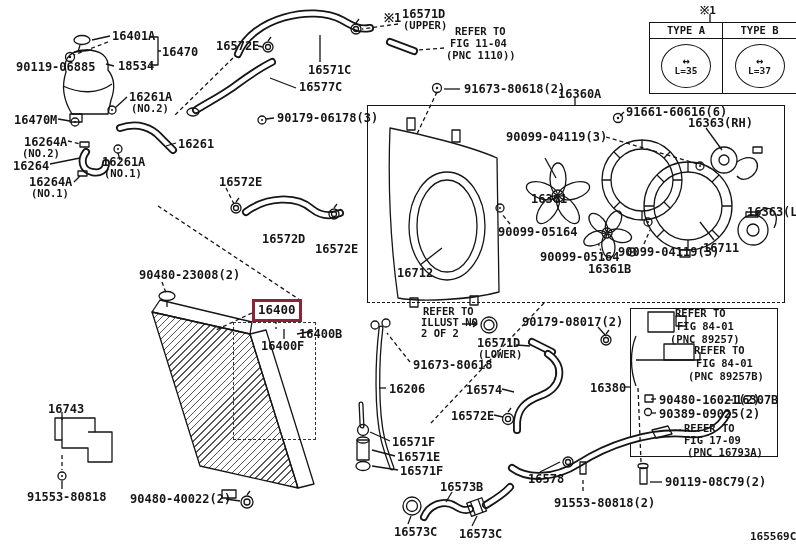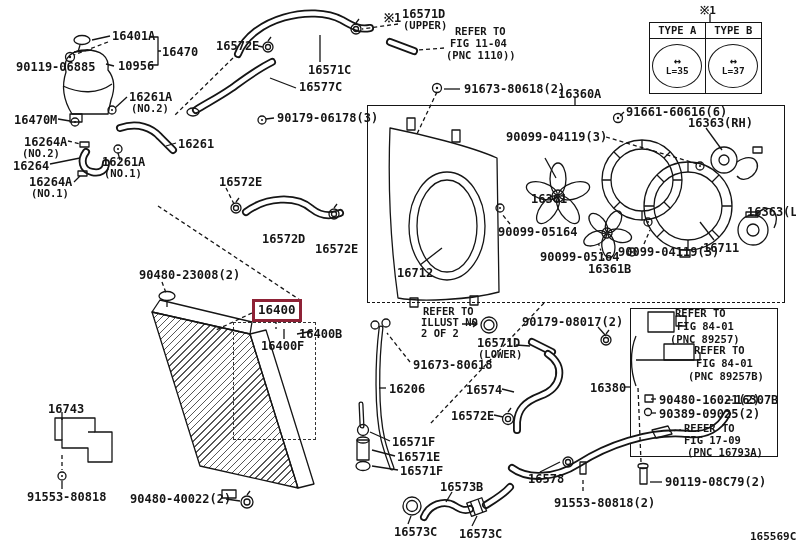--- a/index.html
+++ b/index.html
@@ -8,21 +8,21 @@
   .lbl{position:absolute;font-weight:bold;font-size:12px;line-height:1;white-space:pre;color:#151515;}
   .lbl.small{font-size:10.5px;}
   .box{position:absolute;border:1.6px solid #151515;box-sizing:border-box;}
   .box.dash-bottom{border-bottom-style:dashed;}
   .dash-rect{position:absolute;border:1.4px dashed #333;box-sizing:border-box;}
   .hl-box{position:absolute;left:252px;top:299px;border:3px solid #8e2236;background:#fff;
           padding:2px 3px;font-weight:bold;font-size:12.5px;line-height:1;}
   .rad-core{position:absolute;left:152px;top:312px;width:146px;height:176px;
     background:repeating-linear-gradient(135deg,#3a3a3a 0 1px,transparent 1px 5px);
     clip-path:polygon(0% 0%,67% 12.5%,100% 100%,33% 87.5%);opacity:.85;}
-  .type-table{position:absolute;left:649px;top:22px;width:113px;height:72px;
+  .type-table{position:absolute;left:649px;top:22px;width:148px;height:72px;
     border:1.6px solid #151515;box-sizing:border-box;display:grid;
     grid-template-columns:1fr 1fr;grid-template-rows:16px 1fr;background:#fff;}
   .tt-h{border-bottom:1.6px solid #151515;font-size:10.5px;font-weight:bold;
     text-align:center;line-height:14px;}
   .tt-h.first{border-right:1.6px solid #151515;}
   .tt-c{display:flex;align-items:center;justify-content:center;}
   .tt-c.first{border-right:1.6px solid #151515;}
   .clamp-circle{width:48px;height:42px;border:1.6px solid #151515;border-radius:50%;
     display:flex;flex-direction:column;align-items:center;justify-content:center;
     font-size:9.5px;font-weight:bold;line-height:1;}
@@ -352,21 +352,21 @@
         <span class="arrow">↔</span>
         <span>L=37</span>
       </div>
     </div>
   </div>
 
   <div class="labels-layer">
       <span class="lbl" style="left: 16px; top: 44px; margin-top: 17px;">90119-06885</span>
       <span class="lbl" style="left: 112px; top: 30px;">16401A</span>
       <span class="lbl" style="left: 162px; top: 46px;">16470</span>
-      <span class="lbl" style="left: 118px; top: 60px;">10956</span>
+      <span class="lbl" style="left: 118px; top: 60px;">18534</span>
       <span class="lbl" style="left: 129px; top: 91px;">16261A</span>
       <span class="lbl small" style="left: 131px; top: 103px;">(NO.2)</span>
       <span class="lbl" style="left: 14px; top: 114px;">16470M</span>
       <span class="lbl" style="left: 24px; top: 136px;">16264A</span>
       <span class="lbl small" style="left: 22px; top: 148px;">(NO.2)</span>
       <span class="lbl" style="left: 13px; top: 160px;">16264</span>
       <span class="lbl" style="left: 102px; top: 156px;">16261A</span>
       <span class="lbl small" style="left: 104px; top: 168px;">(NO.1)</span>
       <span class="lbl" style="left: 178px; top: 138px;">16261</span>
       <span class="lbl" style="left: 29px; top: 176px;">16264A</span>

